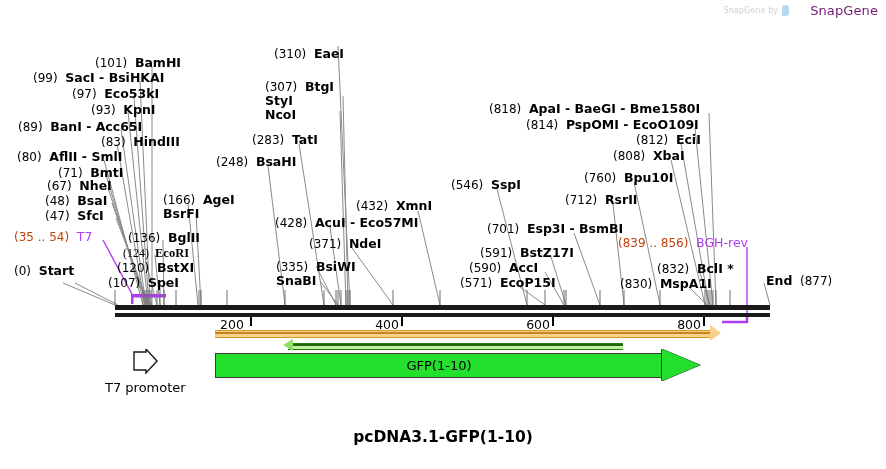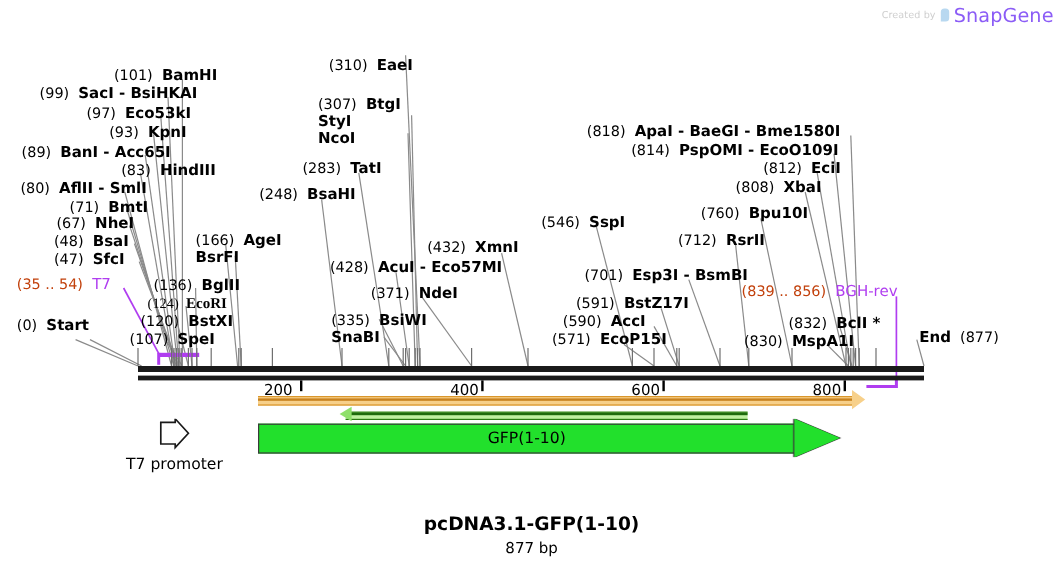--- a/index.html
+++ b/index.html
@@ -32,21 +32,21 @@
     letter-spacing: 0.1px;
     user-select: none;
   }
   #watermark .wm-created { font-size: 8px; color: #cfcfcf; }
   #watermark .wm-logo {
     display: inline-block;
     width: 7px; height: 11px;
     background: #b8d8f0;
     border-radius: 3px 3px 3px 0;
   }
-  #watermark .wm-name { font-size: 16px; color: #8b5cf6; }
+  #watermark .wm-name { font-size: 13px; color: #701a75; margin-left: 17px; }
 
   
   .enz {
     position: absolute;
     white-space: nowrap;
     font-size: 12.5px;
     font-weight: bold;
     color: #000000;
     line-height: 14px;
   }
@@ -209,21 +209,21 @@
     font-size: 12.5px;
     color: #000;
   }
 </style>
 </head>
 <body>
 
 <div id="stage">
 
   <div id="watermark">
-    <span class="wm-created">Created by</span>
+    <span class="wm-created">SnapGene by</span>
     <span class="wm-logo"></span>
     <span class="wm-name">SnapGene</span>
   </div>
 
   <svg id="leaders" viewBox="0 0 886 469" width="886" height="469">
     <g stroke="#8a8a8a" stroke-width="1" fill="none">
 
       <line x1="75" y1="283" x2="118" y2="305"></line>
       <line x1="139" y1="285" x2="152" y2="305"></line>
       <line x1="148" y1="270" x2="157" y2="305"></line>
@@ -403,14 +403,13 @@
   <div id="gfp-block"></div>
   <div id="gfp-head"></div>
   <div id="gfp-label">GFP(1-10)</div>
 
   <svg id="t7-arrow" width="30" height="26" viewBox="0 0 30 26">
     <path d="M 4 3 L 16 3 L 16 0 L 27 12 L 16 24 L 16 21 L 4 21 Z" fill="#ffffff" stroke="#1a1a1a" stroke-width="1.4"></path>
   </svg>
   <div id="t7-text">T7 promoter</div>
 
   <div id="title">pcDNA3.1-GFP(1-10)</div>
-  <div id="subtitle">877 bp</div>
 </div>
 
 </body></html>

